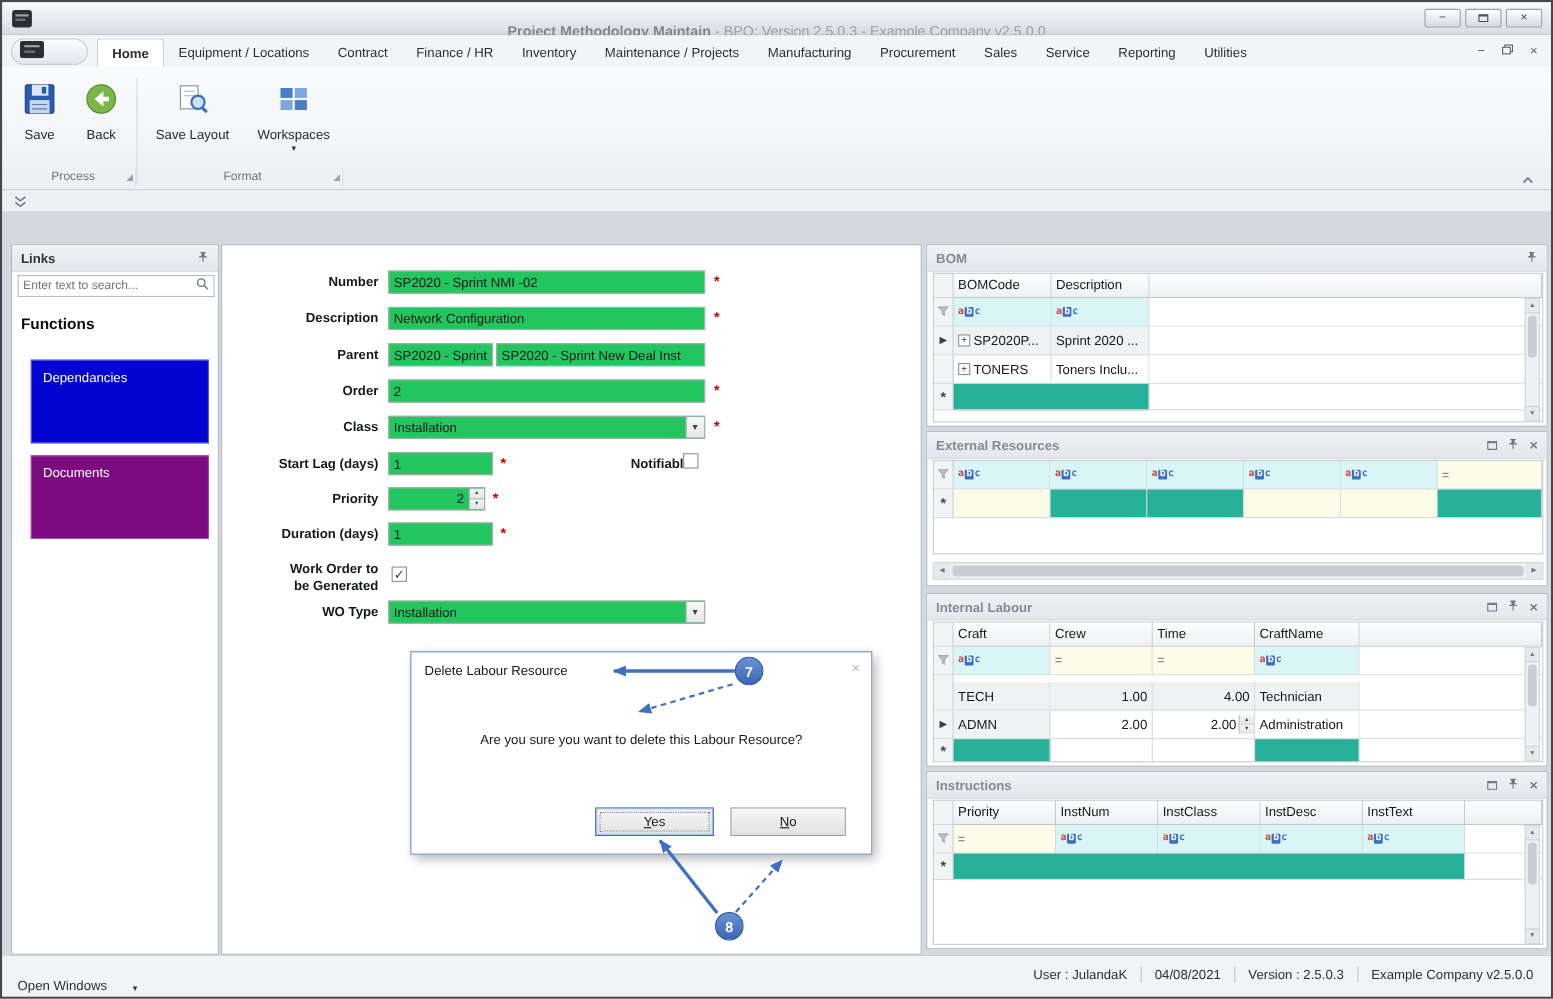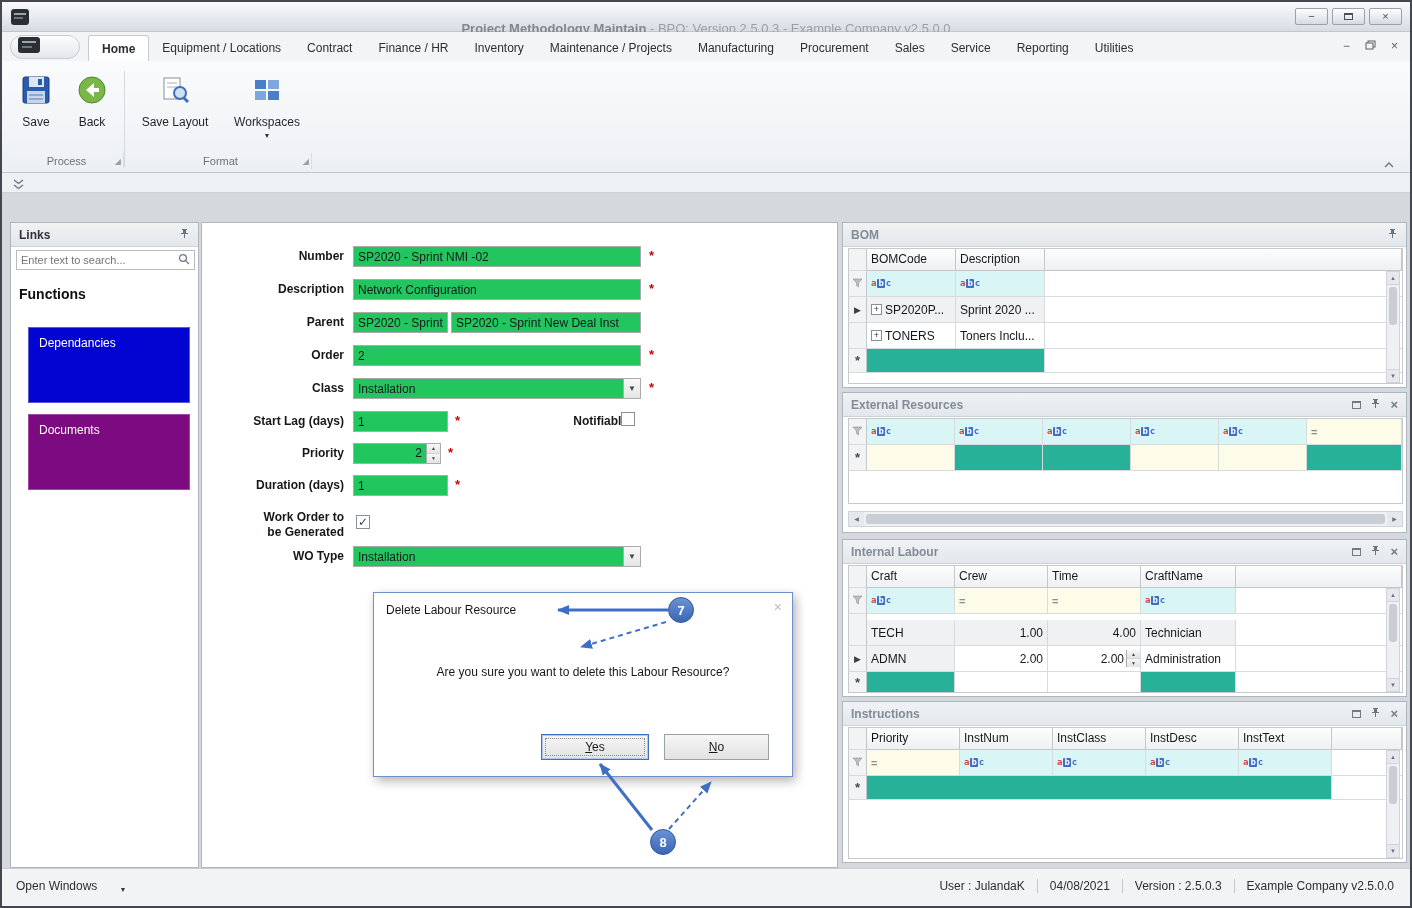--- a/index.html
+++ b/index.html
@@ -685,21 +685,21 @@
     </defs>
     <line x1="666" y1="608" x2="556" y2="608" stroke="#3f6fc4" stroke-width="3" marker-end="url(#ah)"></line>
     <line x1="664" y1="620" x2="579" y2="645" stroke="#3f6fc4" stroke-width="2" stroke-dasharray="5 4" marker-end="url(#ah)"></line>
     <line x1="650" y1="828" x2="598" y2="762" stroke="#3f6fc4" stroke-width="3" marker-end="url(#ah)"></line>
     <line x1="667" y1="827" x2="709" y2="780" stroke="#3f6fc4" stroke-width="2" stroke-dasharray="5 4" marker-end="url(#ah)"></line>
   </svg>
   <div class="anncircle" style="left:666px;top:595px">7</div>
   <div class="anncircle" style="left:648px;top:827px">8</div>
 
   <div class="abs sbar">
-    <div class="abs" style="left:14px;top:10px;display:flex;align-items:flex-end;gap:22px">
+    <div class="abs" style="left:14px;top:20px;display:flex;align-items:flex-end;gap:22px">
       <span>Open Windows</span>
       <span style="font-size:7px;color:#33383d">▼</span>
     </div>
     <div class="sright">
       <span>User : JulandaK</span>
       <span class="ssep"></span>
       <span>04/08/2021</span>
       <span class="ssep"></span>
       <span>Version : 2.5.0.3</span>
       <span class="ssep"></span>

